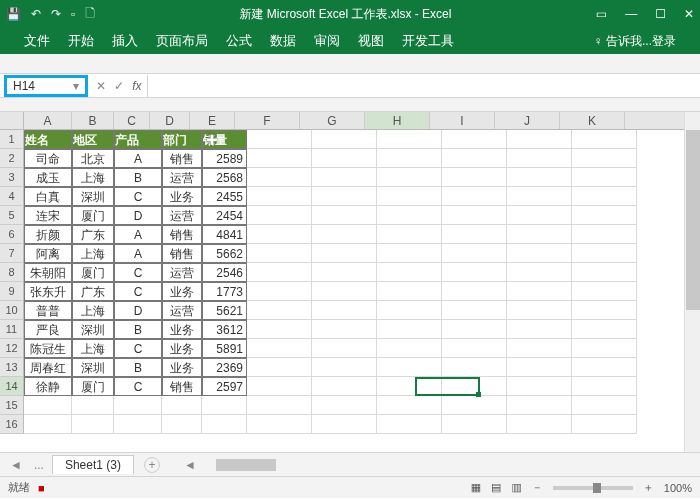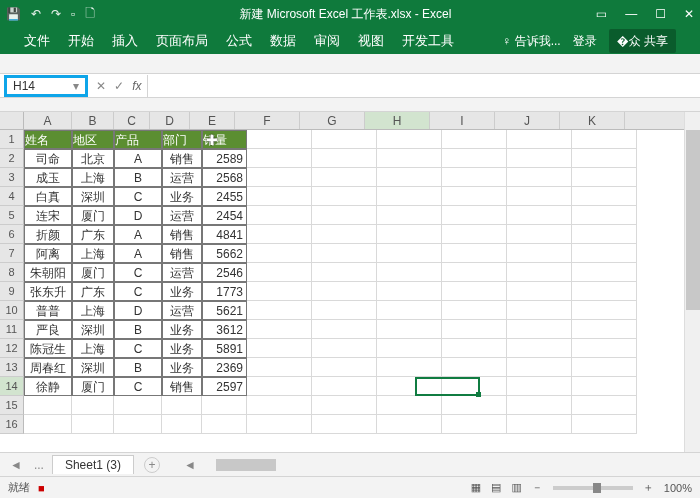--- a/index.html
+++ b/index.html
@@ -4,21 +4,21 @@
 <style>
 *{margin:0;padding:0;box-sizing:border-box;font-family:"Microsoft YaHei","Segoe UI",sans-serif}
 body{width:700px;height:500px;background:#fff;overflow:hidden;font-size:12px;color:#333}
 .titlebar{height:28px;background:#0f7a3c;display:flex;align-items:center;padding:0 6px;color:#fff}
 .qat{display:flex;gap:10px;align-items:center}
 .qat span{opacity:.9}
 .title{flex:1;text-align:center;font-size:12px}
 .winbtns{display:flex;gap:18px;align-items:center}
 .ribbon{height:26px;background:#0f7a3c;display:flex;align-items:center;padding:0 24px;color:#fff;gap:18px;font-size:13px}
 .ribbon .tab{cursor:pointer}
-.ribbon .right{margin-left:auto;display:flex;gap:12px;align-items:center;font-size:12px}
+.ribbon .right{margin-left:auto;display:flex;align-items:center;font-size:12px}
 .share{background:#0a5c2c;padding:3px 8px;border-radius:2px}
 .toolbar-strip{height:20px;background:#f3f3f3;border-bottom:1px solid #d4d4d4}
 .namebox-row{height:24px;background:#fff;display:flex;align-items:center;border-bottom:1px solid #d4d4d4}
 .namebox{width:84px;height:22px;border:3px solid #0ea5e9;margin-left:4px;padding:2px 6px;background:#fff;display:flex;align-items:center;justify-content:space-between}
 .fx-icons{display:flex;gap:8px;margin:0 8px;color:#888}
 .fx{font-style:italic;color:#666;margin-right:6px}
 .formula-bar{flex:1;height:22px;border-left:1px solid #d4d4d4;padding-left:6px}
 .spacer{height:14px;background:#f3f3f3;border-bottom:1px solid #d4d4d4}
 .grid-area{position:relative;height:340px;overflow:hidden;background:#fff}
 .colhdr{display:flex;height:18px;background:#e6e6e6;border-bottom:1px solid #bbb}
@@ -28,21 +28,21 @@
 .ch.wW{width:65px}
 .ch.sel{background:#d2e4cf}
 .row{display:flex;height:19px}
 .rn{width:24px;background:#e6e6e6;border-right:1px solid #bbb;border-bottom:1px solid #ccc;text-align:center;line-height:19px;color:#555;font-size:11px}
 .rn.sel{background:#d2e4cf}
 .cell{border-right:1px solid #d9d9d9;border-bottom:1px solid #d9d9d9;line-height:19px;overflow:hidden;white-space:nowrap}
 .cell.wA{width:48px}.cell.wB{width:42px}.cell.wC{width:48px}.cell.wD{width:40px}.cell.wE{width:45px}
 .cell.wW{width:65px}
 .tcell{border:1px solid #777;background:#fff;text-align:center;font-size:12px}
 .tcell.num{text-align:right;padding-right:3px}
-.thead{background:#5b8e31;color:#fff;font-weight:normal;border:1px solid #777}
+.thead{background:#5b8e31;color:#fff;font-weight:bold;border:1px solid #777}
 .cursor{position:absolute;border:2px solid #107c41;pointer-events:none}
 .cursor::after{content:'';position:absolute;right:-3px;bottom:-3px;width:5px;height:5px;background:#107c41}
 .cross{position:absolute;color:#fff;font-size:14px;pointer-events:none;text-shadow:0 0 2px #000}
 .vscroll{position:absolute;right:0;top:0;width:16px;height:100%;background:#f0f0f0;border-left:1px solid #ddd}
 .vthumb{position:absolute;width:14px;left:1px;background:#c8c8c8;top:18px;height:180px}
 .tabs{height:24px;background:#f3f3f3;border-top:1px solid #d4d4d4;display:flex;align-items:center;padding:0 6px;gap:4px}
 .tabs .nav{color:#888;padding:0 4px}
 .sheet-tab{background:#fff;border:1px solid #ccc;border-bottom:none;padding:2px 12px;font-size:12px}
 .addtab{width:16px;height:16px;border:1px solid #ccc;border-radius:50%;text-align:center;line-height:14px;color:#888;margin-left:6px}
 .hscroll{flex:1;margin-left:20px;display:flex;align-items:center}
@@ -78,21 +78,20 @@
   <span class="tab">插入</span>
   <span class="tab">页面布局</span>
   <span class="tab">公式</span>
   <span class="tab">数据</span>
   <span class="tab">审阅</span>
   <span class="tab">视图</span>
   <span class="tab">开发工具</span>
   <div class="right">
     <span>♀ <span>告诉我...</span></span>
     <span>登录</span>
-    <span class="share">�众 <span>共享</span></span>
   </div>
 </div>
 
 <div class="toolbar-strip"></div>
 
 <div class="namebox-row">
   <div class="namebox">
     <span>H14</span>
       <span style="color:#888">▾</span>
   </div>

